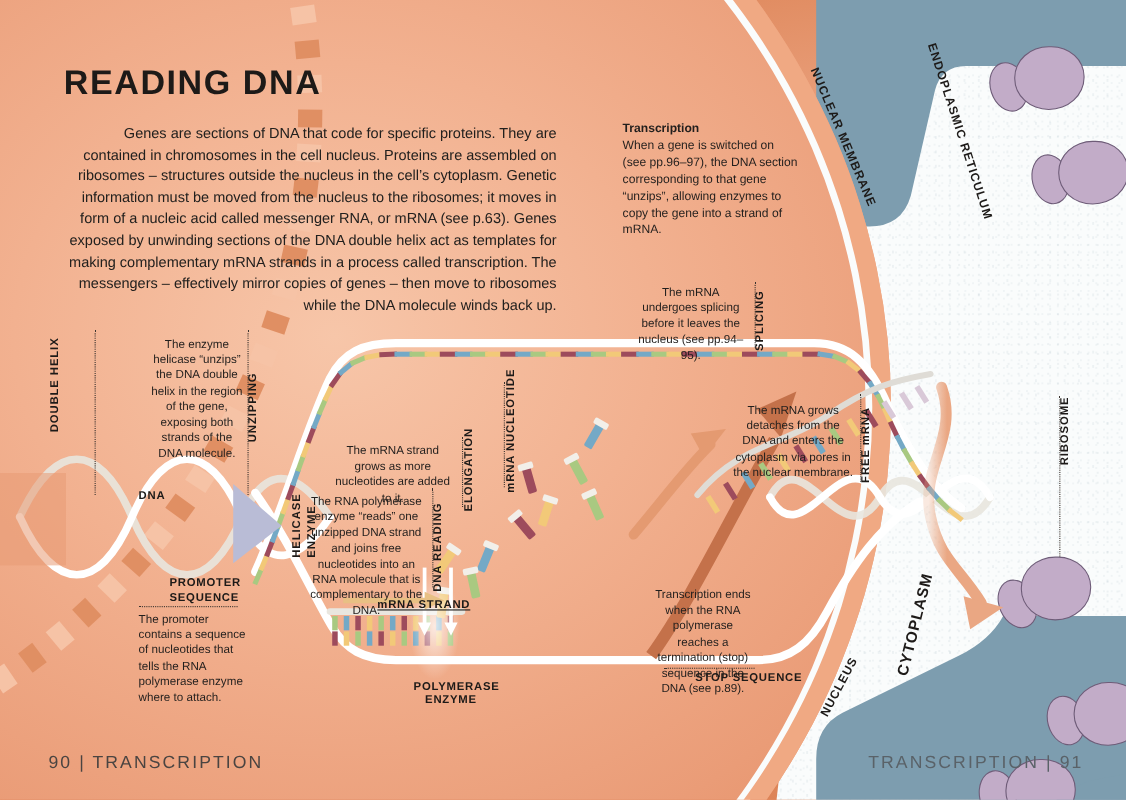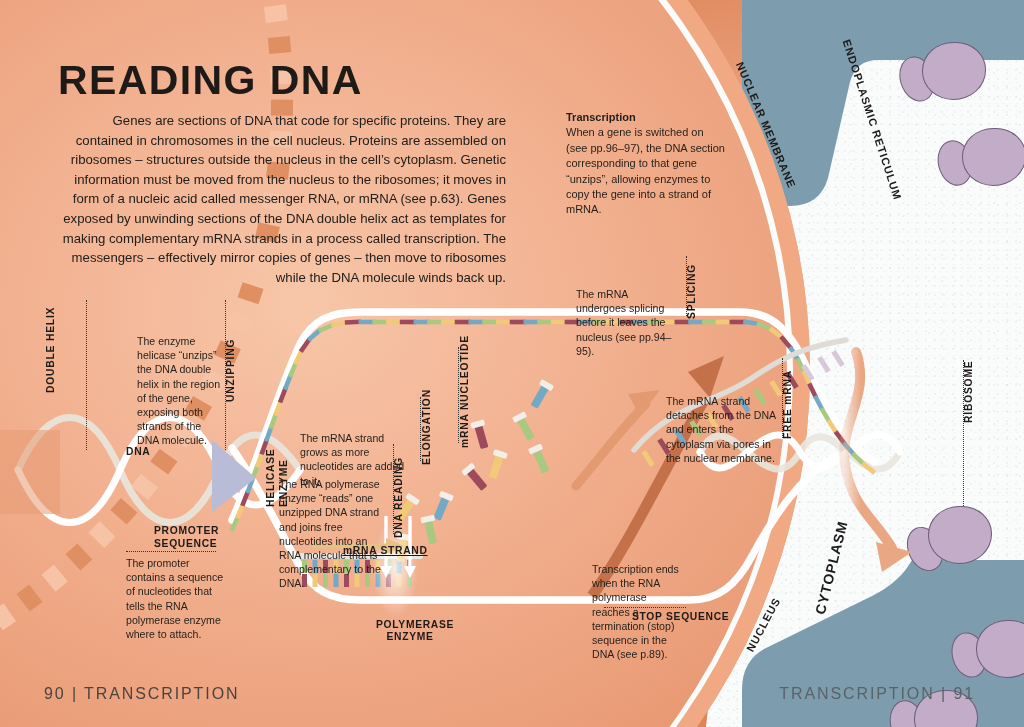--- a/index.html
+++ b/index.html
@@ -58,29 +58,29 @@
     position:absolute; width:64px; height:58px; border-radius:50% 48% 52% 50%;
     background:#c2acc8; border:1.4px solid #6e5c78;
   }
   .ribo .small{
     position:absolute; width:34px; height:46px; border-radius:50%;
     background:#c2acc8; border:1.4px solid #6e5c78;
   }
   
   .title{
     position:absolute; left:58px; top:57px;
-    font-size:41px; font-weight:700; letter-spacing:1.4px; color:#1d1a18;
+    font-size:31px; font-weight:700; letter-spacing:1.4px; color:#1d1a18;
   }
   .intro{
     position:absolute; left:59px; top:111px; width:447px;
     font-size:13.2px; line-height:19.6px; color:#22201e;text-align:right;
   }
   .sec-head{ font-weight:700; display:block; }
   .blk{ position:absolute; color:#221f1d; font-size:10.6px; line-height:14.2px; }
-  .blk.right{ text-align:left;margin-top:28px; }
+  .blk.right{ text-align:center; }
   .blk.left{ text-align:left; }
   .transcription-blk{
     position:absolute; left:566px; top:110px; width:160px;
     font-size:11px; line-height:15.4px; color:#221f1d;
   }
   .vlabel{
     position:absolute; font-size:10.3px; font-weight:700; letter-spacing:.8px;
     color:#1d1a18; white-space:nowrap; transform-origin: left bottom;
   }
   .vlabel.up{ transform: rotate(-90deg); }
@@ -92,21 +92,21 @@
   .dotline-v{
     position:absolute; width:0; border-left:1.6px dotted #3a332e;
   }
   .dotline-h{
     position:absolute; height:0; border-top:1.6px dotted #3a332e;
   }
   .footer{
     position:absolute; bottom:24px; font-size:16px; letter-spacing:1.9px; color:#4a4441;
   }
   .footer.l{ left:44px; }
-  .footer.r{ right:49px; color:#5a6268;margin-top:47px; }
+  .footer.r{ right:39px; color:#5a6268;margin-top:47px; }
   .curve-lbl{
     position:absolute; font-size:11px; font-weight:700; letter-spacing:.9px; color:#1d1a18;
     white-space:nowrap;
   }
   svg{ position:absolute; left:0; top:0; overflow:visible; }
 </style>
 </head>
 <body>
 
 <div id="page">
@@ -523,21 +523,21 @@
   <div class="blk right" style="left:592px; top:534px; width:94px;">Transcription ends when the RNA polymerase reaches a termination (stop) sequence in the DNA (see p.89).</div>
   <div class="dotline-h" style="left:604px; top:607px; width:82px;"></div>
   <div class="hlabel" style="left:604px; top:611px;text-align:center;">STOP SEQUENCE</div>
 
   <div class="vlabel up" style="left:697px; top:308px;">SPLICING</div>
   <div class="dotline-v" style="left:686px; top:256px; height:60px;"></div>
   <div class="blk right" style="left:576px; top:259px; width:104px;">The mRNA undergoes splicing before it leaves the nucleus (see pp.94–95).</div>
 
   <div class="vlabel up" style="left:793px; top:428px;">FREE mRNA</div>
   <div class="dotline-v" style="left:782px; top:358px; height:80px;"></div>
-  <div class="blk right" style="left:666px; top:366px; width:110px;">The mRNA strand detaches from the DNA and enters the cytoplasm via pores in the nuclear membrane.</div>
+  <div class="blk right" style="left:666px; top:366px; width:110px;">The mRNA grows detaches from the DNA and enters the cytoplasm via pores in the nuclear membrane.</div>
 
   <div class="vlabel up" style="left:974px; top:412px;">RIBOSOME</div>
   <div class="dotline-v" style="left:963px; top:360px; height:146px;"></div>
 
   <div class="curve-lbl" style="left:745px; top:60px; transform:rotate(67deg); transform-origin:left top;">NUCLEAR MEMBRANE</div>
   <div class="curve-lbl" style="left:852px; top:38px; transform:rotate(72deg); transform-origin:left top;">ENDOPLASMIC RETICULUM</div>
   <div class="curve-lbl" style="left:812px; top:612px; font-size:14px; transform:rotate(-76deg); transform-origin:left top;">CYTOPLASM</div>
   <div class="curve-lbl" style="left:744px; top:648px; transform:rotate(-62deg); transform-origin:left top;">NUCLEUS</div>
 
   <div class="footer l">90 | TRANSCRIPTION</div>

